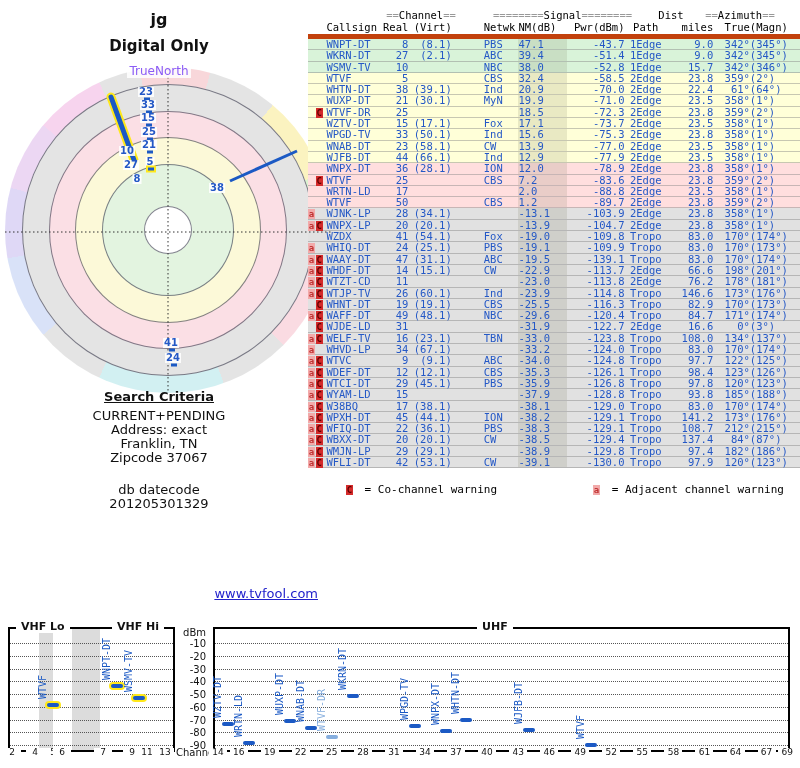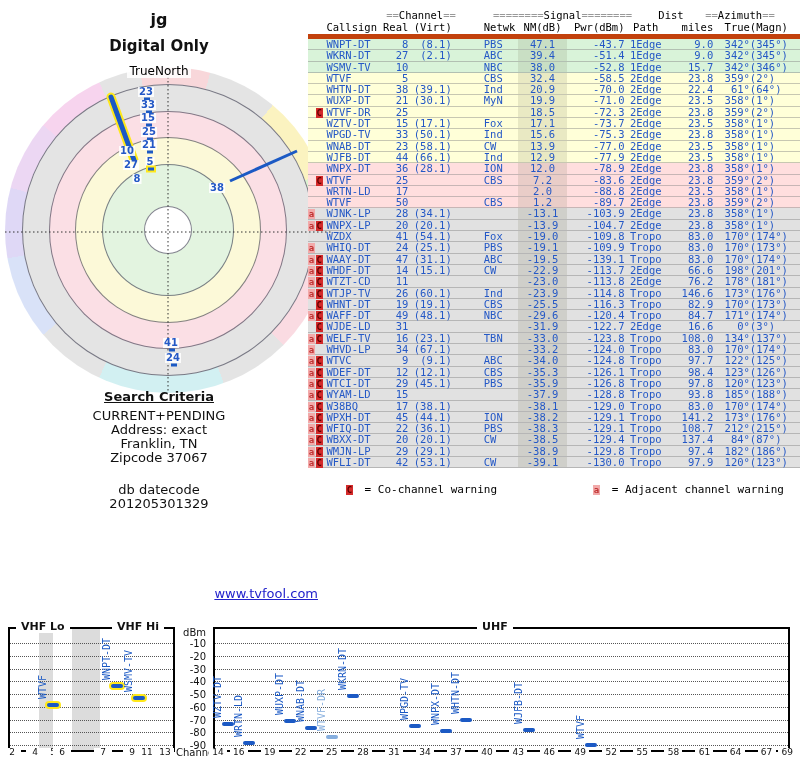--- a/index.html
+++ b/index.html
@@ -2,21 +2,21 @@
 <html><head>
 <meta charset="utf-8">
 <style>
   html,body{margin:0;padding:0;background:#fff;}
   .page{position:relative;width:800px;height:768px;background:#fff;overflow:hidden;
         font-family:"DejaVu Sans",sans-serif;}
   
   .ctr{position:absolute;left:0;width:318px;text-align:center;}
   #title{top:10px;font-size:16px;font-weight:bold;color:#111;}
   #subtitle{top:37px;font-size:15px;font-weight:bold;color:#111;}
-  #northlabel{top:64px;font-size:12px;color:#000000;z-index:6;}
+  #northlabel{top:64px;font-size:12px;color:#8b5cf6;z-index:6;}
   #northlabel span{background:rgba(255,255,255,.85);padding:0 2px;}
   #search-head{top:389px;font-size:13px;font-weight:bold;text-decoration:underline;color:#111;}
   #search-lines{top:409px;font-size:13px;line-height:14px;color:#111;}
   #datecode-block{top:483px;font-size:13px;line-height:14px;color:#111;}
   #sitelink{top:586px;font-size:13px;color:#2222cc;text-decoration:underline;cursor:pointer;text-align:right;}
   
   #radar{position:absolute;left:5px;top:67px;width:326px;height:326px;}
   .ring{position:absolute;border-radius:50%;box-sizing:border-box;}
   #r-conic{left:0;top:0;width:326px;height:326px;
     background:conic-gradient(#f8d7da 0deg 15deg,#e4e4e4 15deg 40deg,#fbf3c0 40deg 70deg,
@@ -42,21 +42,21 @@
   .eq{color:#999;}
   .trow{display:flex;height:11.3px;line-height:10.4px;box-sizing:border-box;
         border-bottom:1px solid rgba(130,130,130,.45);white-space:nowrap;}
   .thead2{display:flex;height:13px;line-height:12px;border-bottom:5px solid #c2410c;font-weight:normal;}
   .cell{box-sizing:border-box;overflow:visible;}
   .ca{width:8px;}.cc{width:9px;}
   .ccs{width:60px;padding-left:2px;}
   .cre{width:27px;text-align:right;}
   .cvi{width:45px;text-align:right;}
   .cne{width:36px;margin-left:32px;}
-  .cnm{width:50px;text-align:center;}
+  .cnm{width:50px;text-align:left;}
   .cpw{width:60px;text-align:right;}
   .cpa{width:44px;text-align:center;}
   .cmi{width:48px;text-align:right;}
   .ctr2{width:38px;text-align:right;}
   .cmg{width:52px;}
   .trow .cnm{background:rgba(120,120,90,.16);}
   .b-green{background:#d9f3d9;}
   .b-yellow{background:#ffffd8;}
   .b-pink{background:#ffdede;}
   .b-gray{background:#e1e1e1;}

